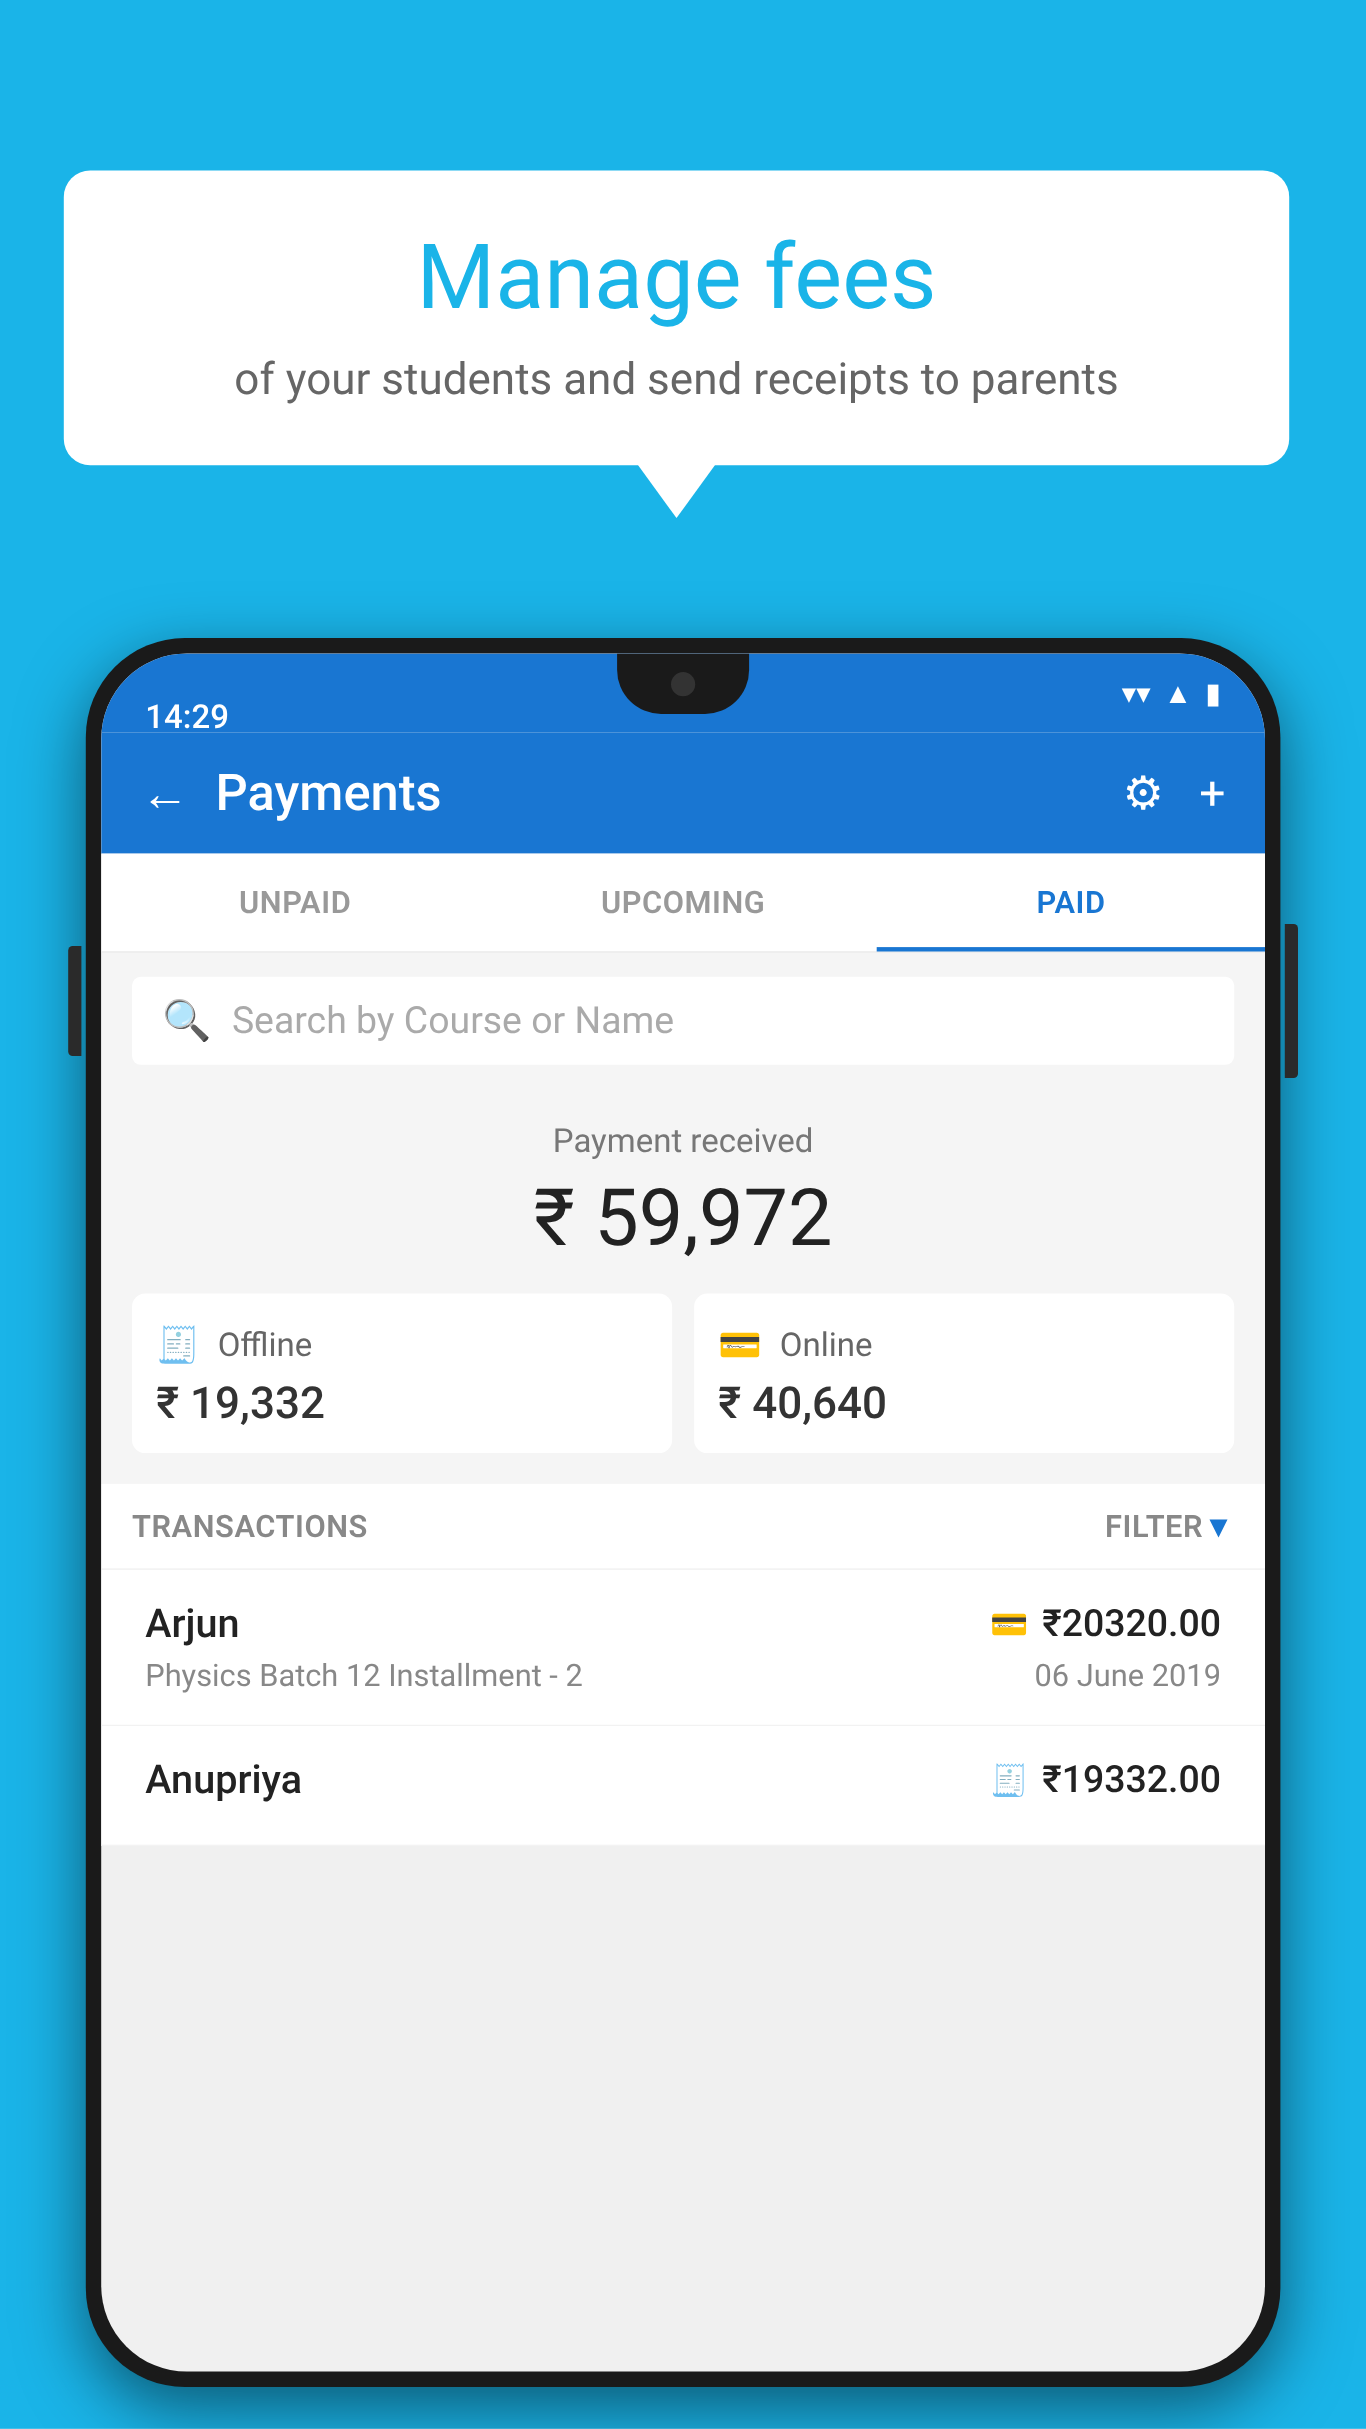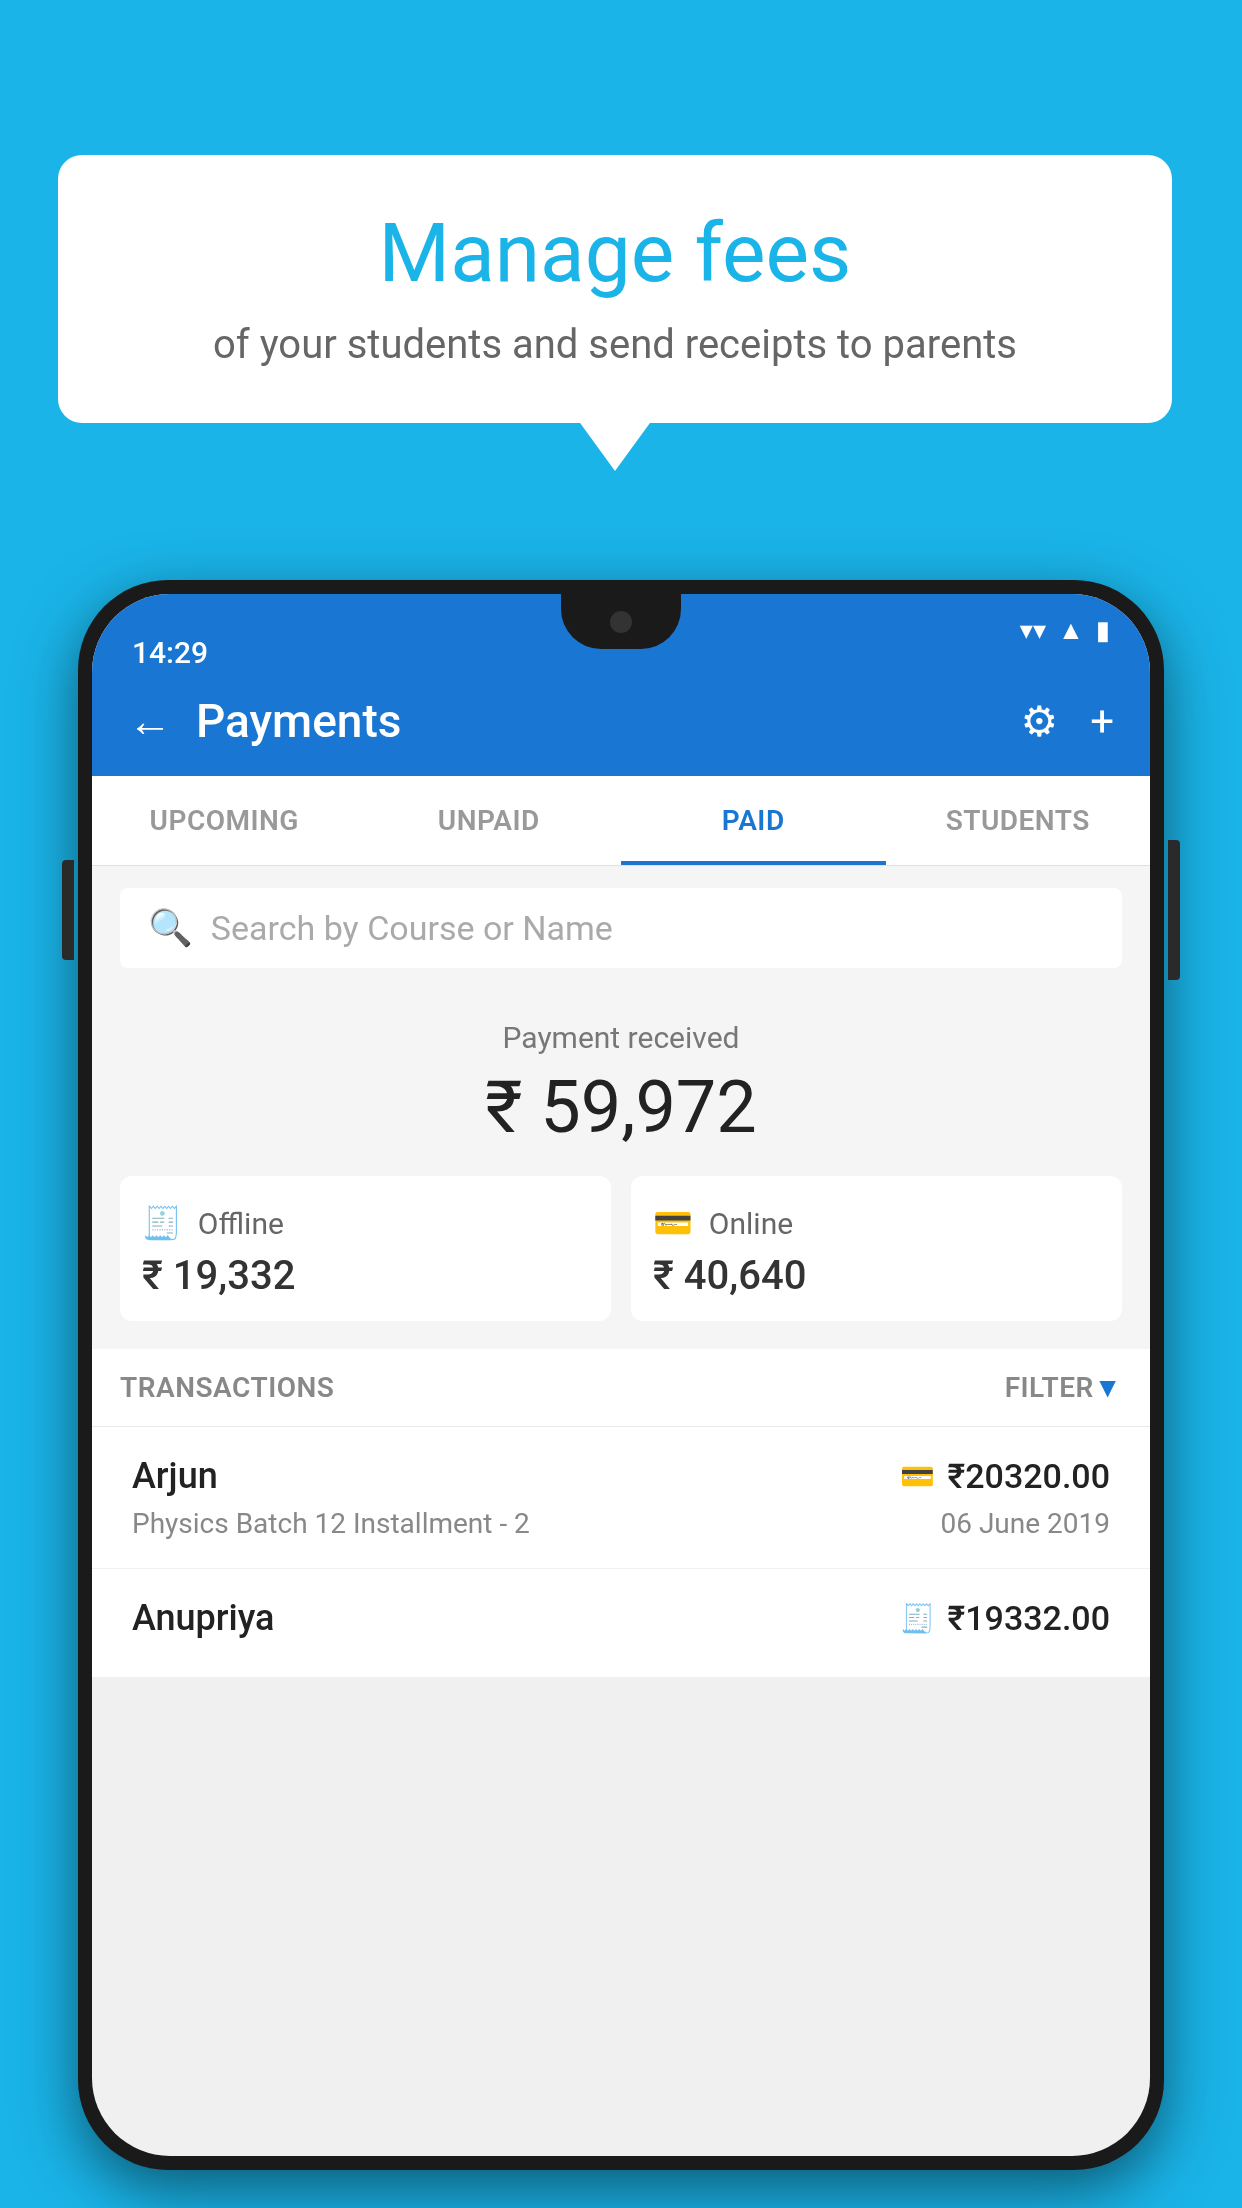--- a/index.html
+++ b/index.html
@@ -417,30 +417,27 @@
         <span class="back-btn">←</span>
         <span class="app-title">Payments</span>
         <div class="app-bar-icons">
           <span class="app-bar-icon">⚙</span>
           <span class="app-bar-icon">+</span>
         </div>
       </div>
 
       <div class="tabs-bar">
         <div class="tab">
+          <span>UNPAID</span>
+        </div>
+        <div class="tab">
           <span>UPCOMING</span>
-        </div>
-        <div class="tab">
-          <span>UNPAID</span>
         </div>
         <div class="tab active">
           <span>PAID</span>
-        </div>
-        <div class="tab">
-          <span>STUDENTS</span>
         </div>
       </div>
 
       <div class="search-container">
         <div class="search-bar">
           <span class="search-icon-inner">🔍</span>
           <span class="search-placeholder">Search by Course or Name</span>
         </div>
       </div>
 

